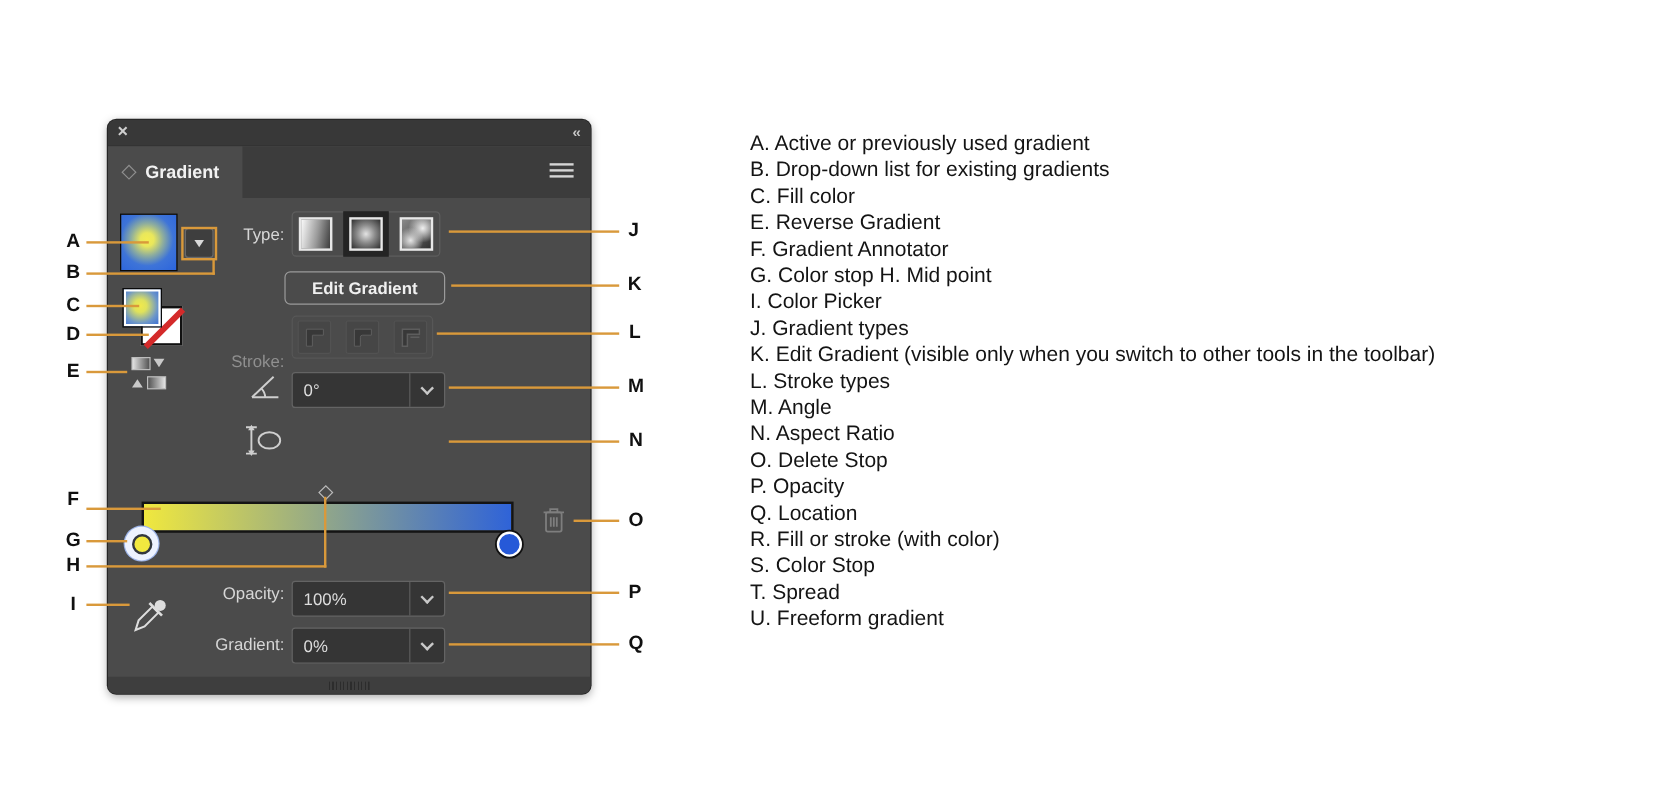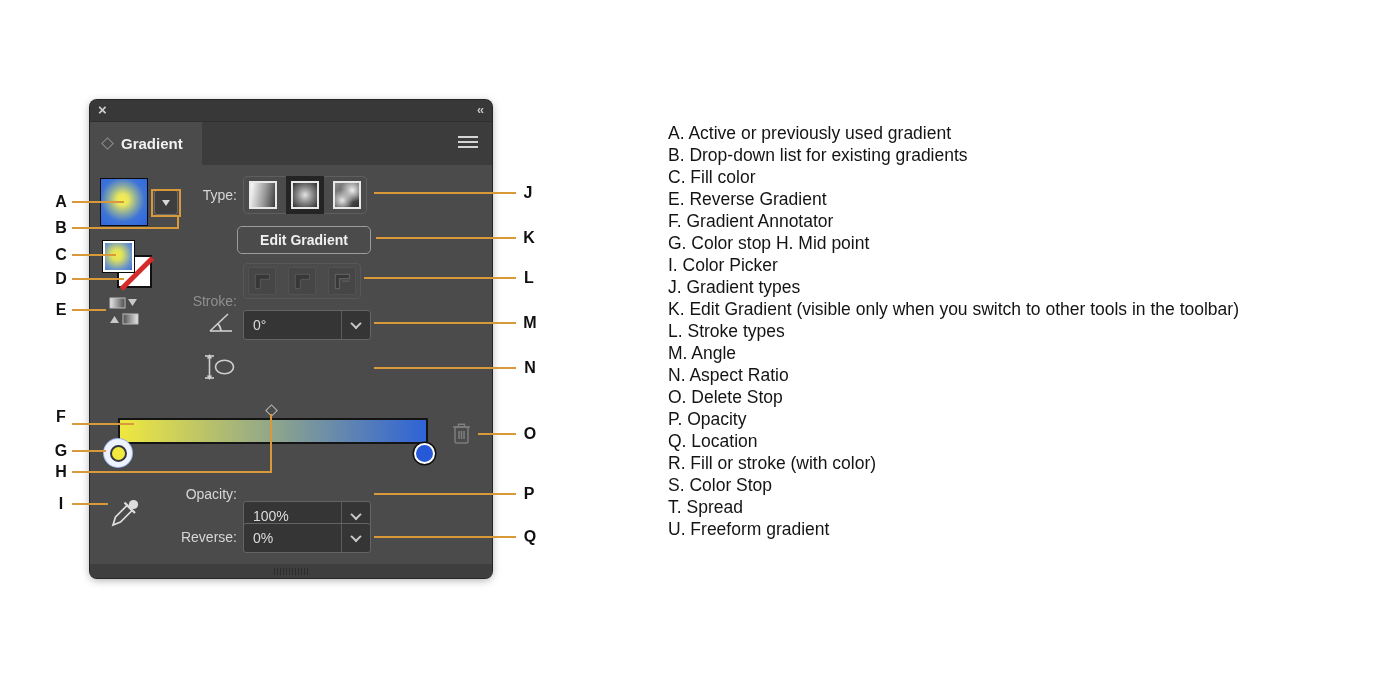--- a/index.html
+++ b/index.html
@@ -86,21 +86,21 @@
   .lead { position:absolute; background:#d9993b; }
   .lead.h { height:2px; } .lead.v { width:2px; }
   #b-box { position:absolute; left:151px; top:189px; width:30px; height:28px; border:2px solid #d9993b; }
 
   
   #bottom-strip { left:0; bottom:0; width:100%; height:14px; background:#3e3e3e; border-radius:0 0 6px 6px; }
   #grip { left:50%; top:4px; transform:translateX(-50%); width:34px; height:7px;
      background:repeating-linear-gradient(90deg,#2c2c2c 0 1px, transparent 1px 3px); }
 
   
-  #legend { left:625px; top:122px; width:700px;margin-left:43px; }
+  #legend { left:625px; top:108px; width:700px; }
   #legend p { color:#141414; font-size:17.5px; line-height:22px; white-space:nowrap; }
 </style>
 </head>
 <body>
 
 <div id="panel" class="abs">
 
   <div id="titlebar" class="abs">
     <span id="close-x" class="abs">×</span>
     <span id="collapse" class="abs">‹‹</span>
@@ -223,29 +223,29 @@
 
   <div class="abs" style="left:18px; top:390px;">
     <svg width="34" height="40" viewBox="0 0 34 40" fill="none" stroke="#dedede" stroke-width="1.7">
       <path d="M5 35 L7.5 27 L19 15.5 L24 20.5 L12.5 32 L5 35 Z"></path>
       <path d="M16.5 12.5 L27 23" stroke-width="2.2"></path>
       <circle cx="25.5" cy="14.5" r="4.6" fill="#dedede" stroke="none"></circle>
     </svg>
   </div>
 
   <div class="row-label abs" style="left:67px; top:386px;">Opacity:</div>
-  <div class="field abs" style="left:153px; top:401px;">
+  <div class="field abs" style="left:153px; top:384px;">
     <span class="val">100%</span>
     <span class="div"></span>
     <span class="chev">
         <i></i>
       </span>
   </div>
 
-  <div class="row-label abs" style="left:67px; top:429px;">Reverse:</div>
+  <div class="row-label abs" style="left:67px; top:429px;">Gradient:</div>
   <div class="field abs" style="left:153px; top:423px;">
     <span class="val">0%</span>
     <span class="div"></span>
     <span class="chev">
         <i></i>
       </span>
   </div>
 
   <div id="bottom-strip" class="abs">
     <div id="grip" class="abs"></div>

